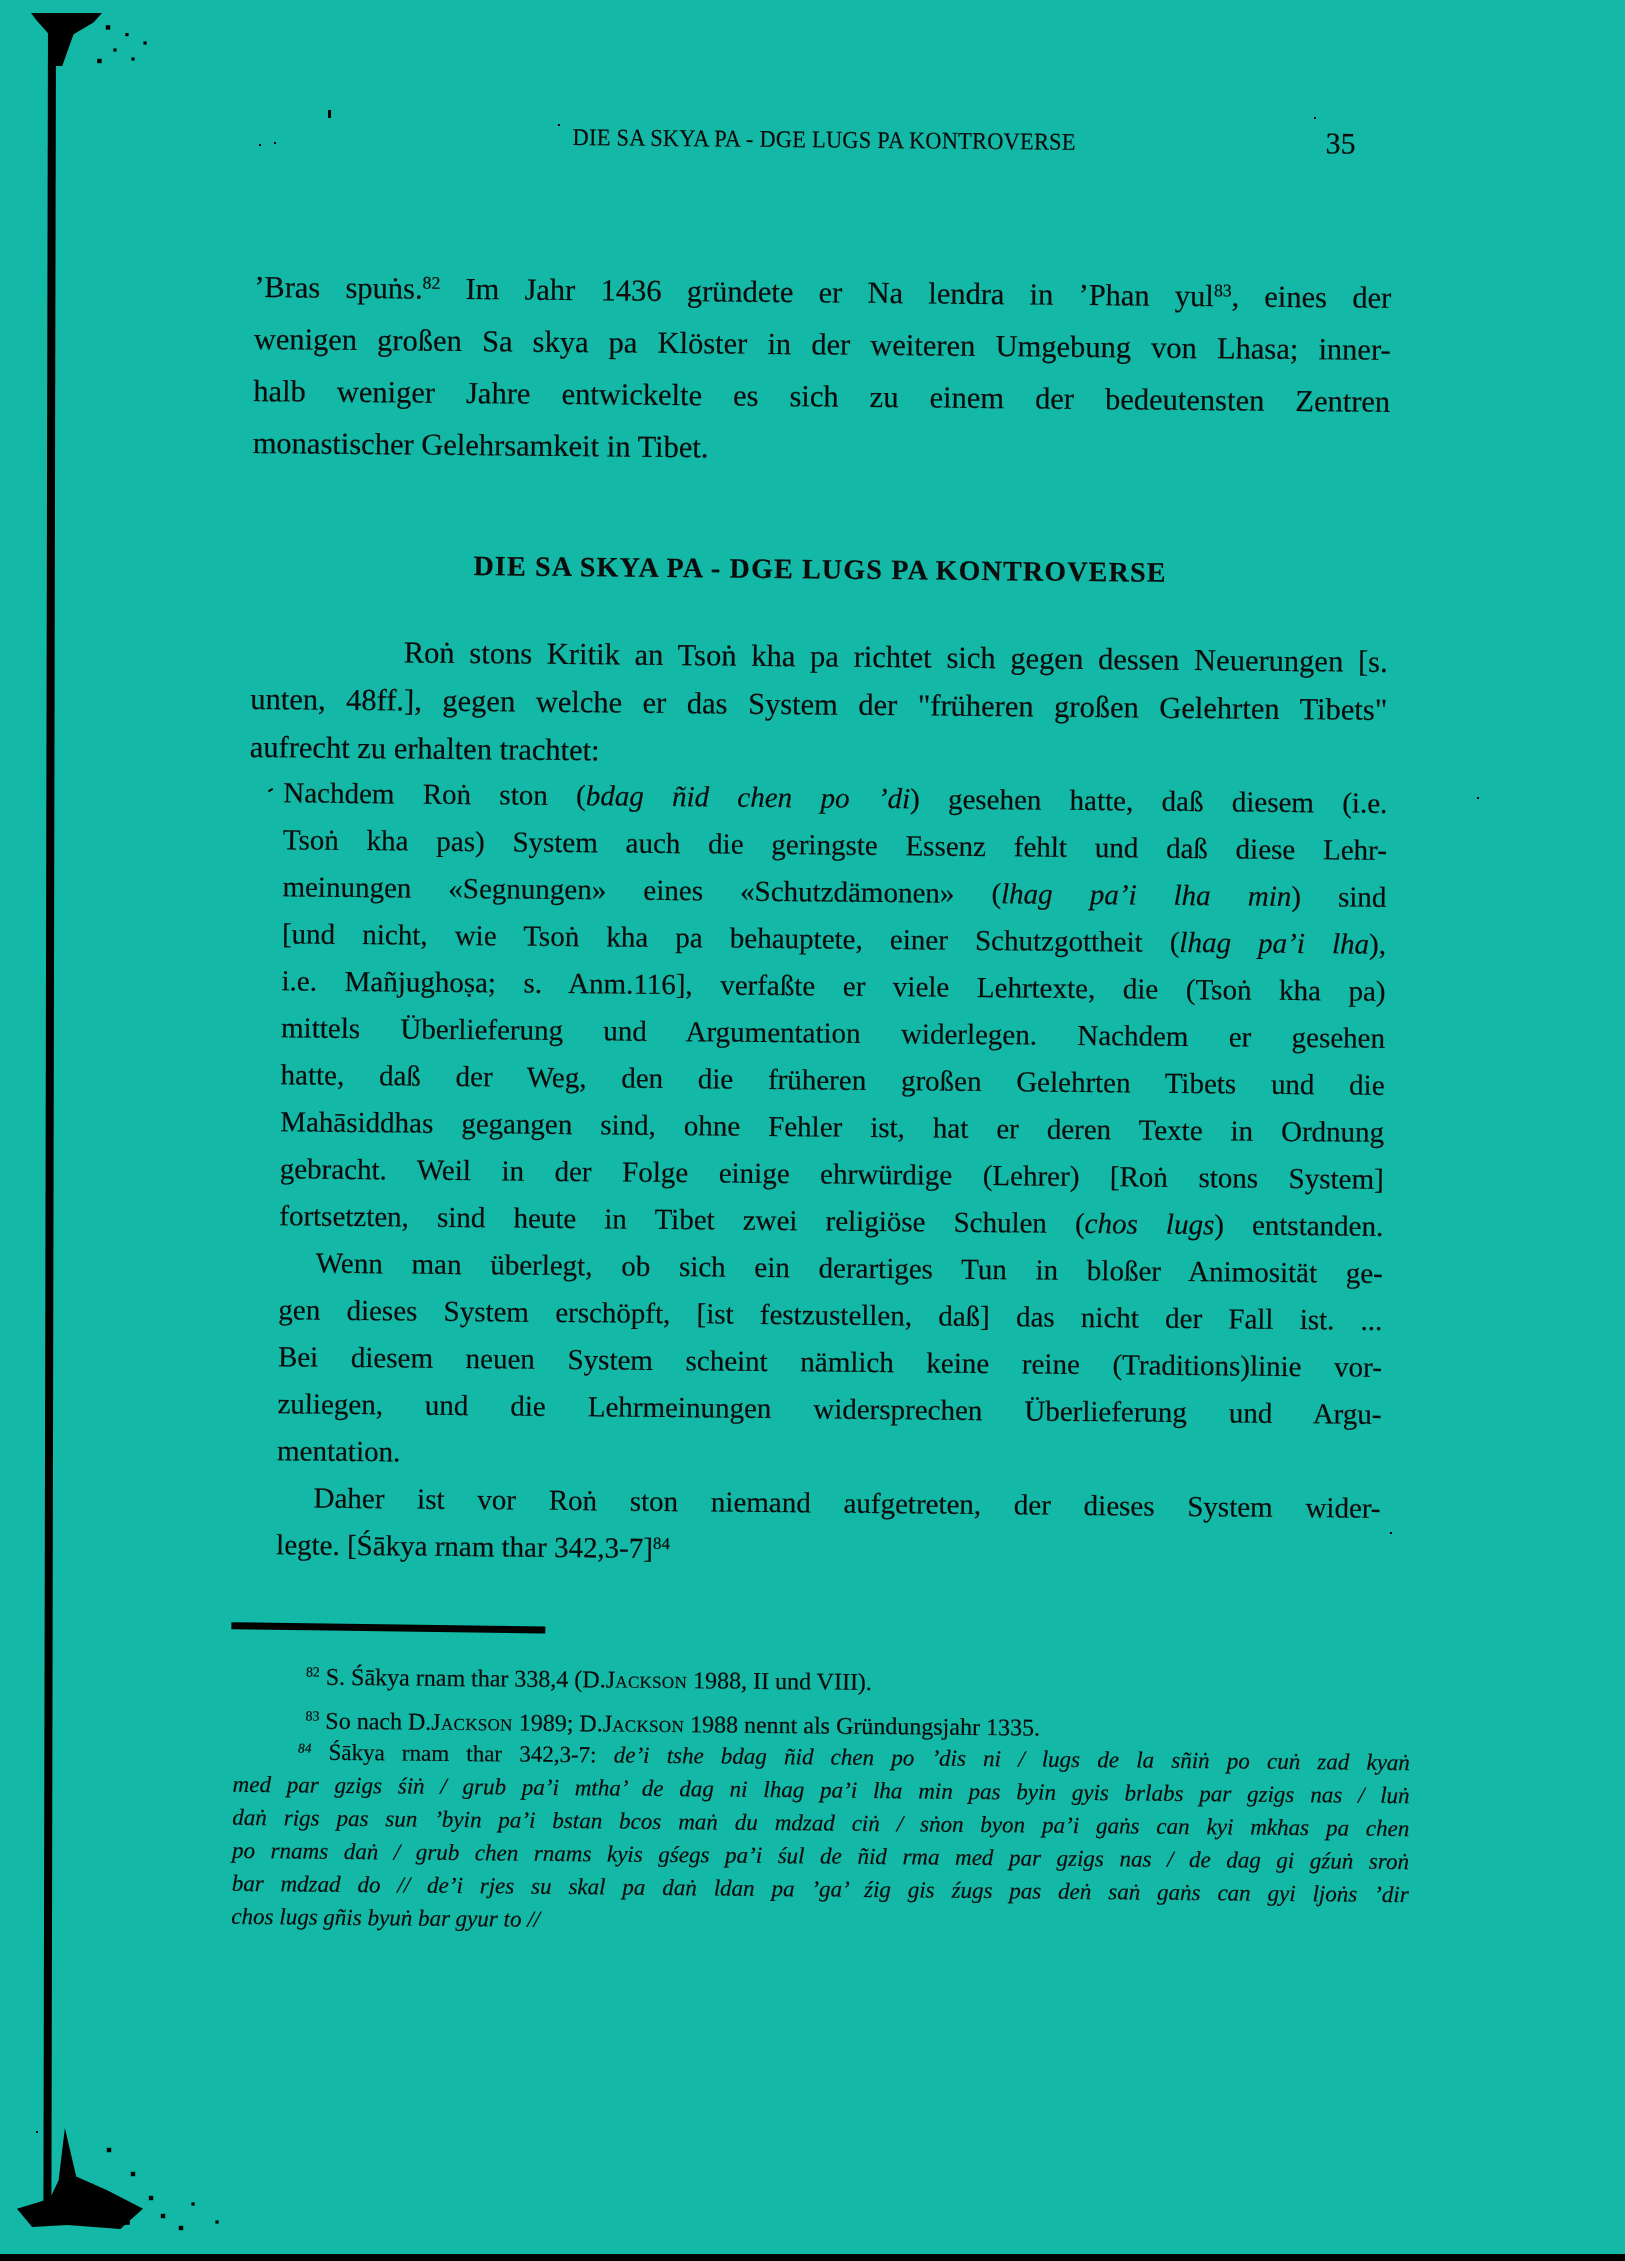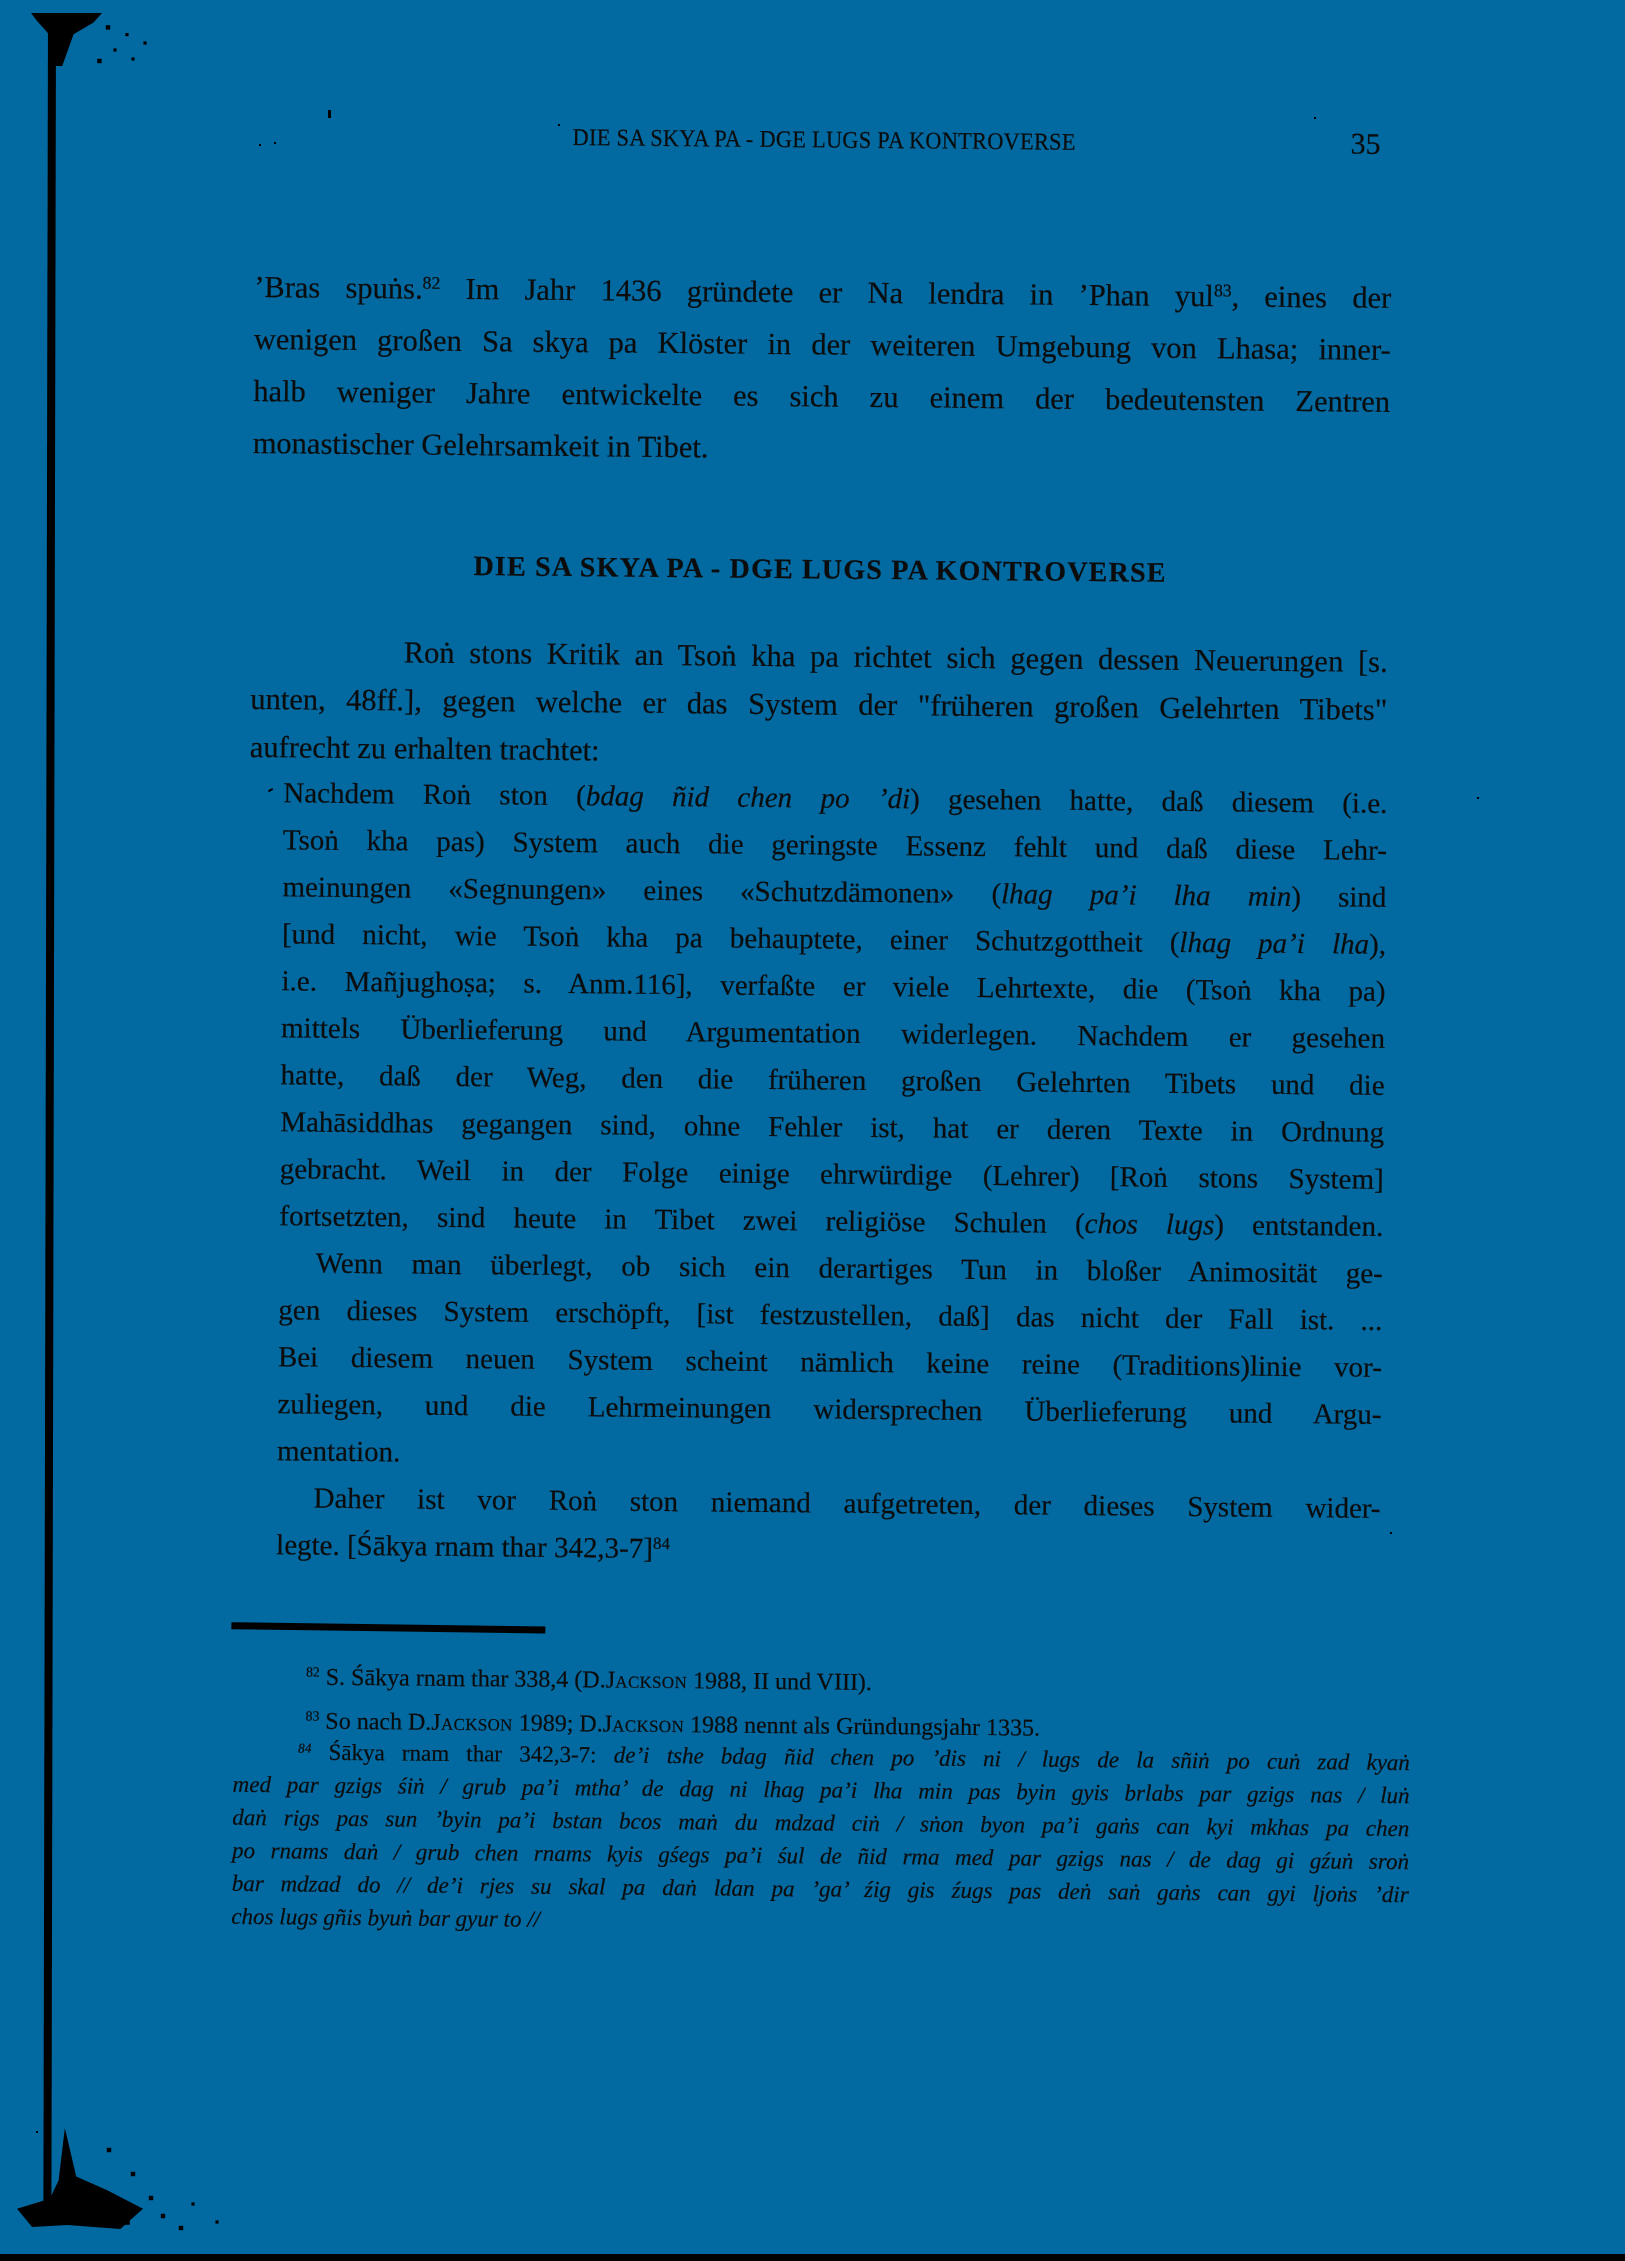--- a/index.html
+++ b/index.html
@@ -1,19 +1,19 @@
 <!DOCTYPE html>
 <html style="font-size:9.6px"><head>
 <meta charset="utf-8">
 <style>
   html,body{margin:0;padding:0;background:#555;}
   #sheet{
     position:relative;
     width:1626px;height:2261px;
-    background:#0369a1;
+    background:#14b8a6;
     overflow:hidden;
     font-family:"Liberation Serif","DejaVu Serif",serif;
     color:#0c0c0c;
   }
   
   .binding-streak{
     position:absolute;left:48px;top:15.6px;width:7.8px;height:2198px;
     background:#000;transform:rotate(0.12deg);transform-origin:top left;
   }
   .binding-funnel{
@@ -42,21 +42,21 @@
   .content{
     position:absolute;left:257px;top:0;width:1137px;
     transform:rotate(0.55deg);transform-origin:0 0;
     -webkit-text-stroke:0.2px #0c0c0c;
   }
   .running-header{position:absolute;top:121px;left:0;width:1137px;text-align:center;}
   .running-header .rh-inner{
     display:inline-block;font-size:24px;letter-spacing:0.3px;
     transform:scaleX(0.93);transform-origin:center;
   }
-  .page-number{position:absolute;top:116px;left:1095px;font-size:30px;}
+  .page-number{position:absolute;top:116px;left:1070px;font-size:30px;}
   .block{position:absolute;left:0;width:1137px;}
   .line{text-align:justify;text-align-last:justify;}
   .noj{text-align-last:left;}
   .intro{top:261px;font-size:30.5px;line-height:52px;}
   .section-heading{
     top:548px;width:1137px;text-align:center;
     font-weight:700;font-size:28px;letter-spacing:1.2px;
   }
   .lead{top:627px;font-size:30.5px;line-height:48px;}
   .lead .ind{text-indent:153px;}

